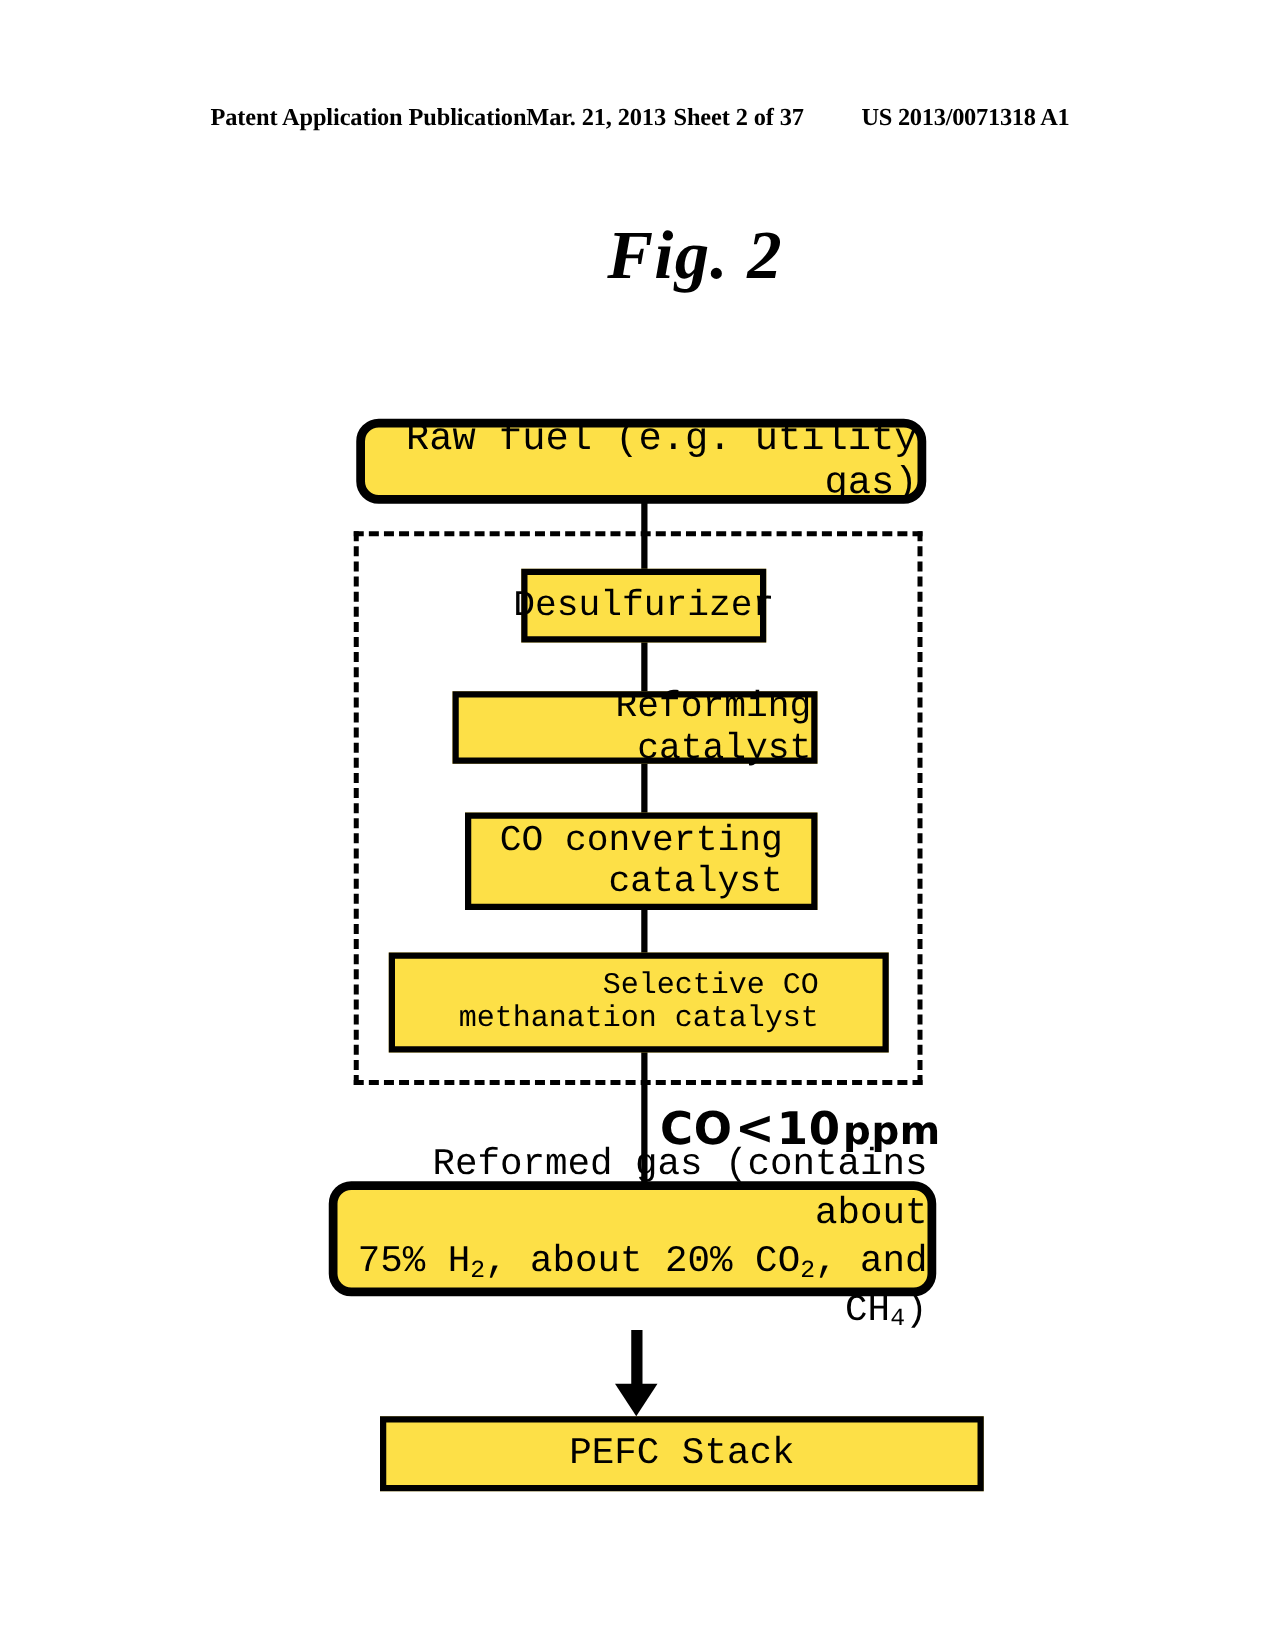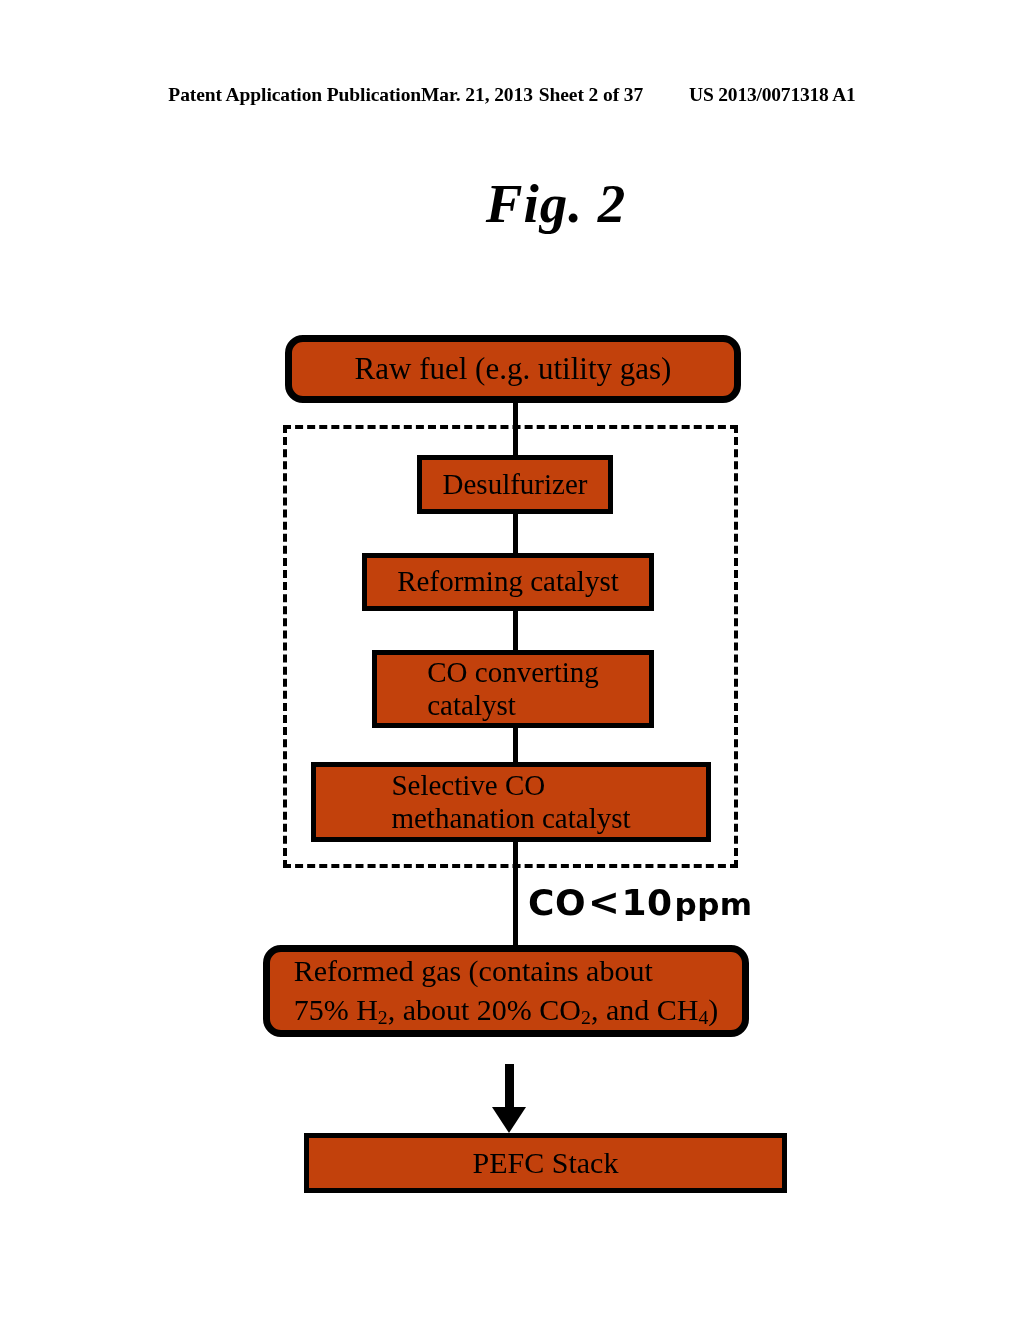--- a/index.html
+++ b/index.html
@@ -57,27 +57,28 @@
     top: 0;
     left: 0;
     width: 1024px;
     height: 1320px;
   }
 
   
   .node {
     position: absolute;
     box-sizing: border-box;
-    background: #c2410c;
+    background: #fde047;
     display: flex;
     align-items: center;
     justify-content: center;
-    text-align: left;
+    text-align: right;
     line-height: 1.14;
     z-index: 3;
+    font-family: Liberation Mono, monospace;
   }
 
   
   .node.rounded {
     border: 7px solid #000;
     border-radius: 18px;
   }
   
   .node.rect {
     border: 5px solid #000;
@@ -95,21 +96,21 @@
   #node-reforming {
     left: 362px;  top: 553px;  width: 292px;  height: 58px;
     font-size: 29px;
   }
   #node-co-converting {
     left: 372px;  top: 650px;  width: 282px;  height: 78px;
     font-size: 29px;
   }
   #node-methanation {
     left: 311px;  top: 762px;  width: 400px;  height: 80px;
-    font-size: 29px;
+    font-size: 24px;
   }
   #node-reformed-gas {
     left: 263px;  top: 945px;  width: 486px;  height: 92px;
     font-size: 30px;
     line-height: 1.3;
   }
   #node-pefc {
     left: 304px;  top: 1133px;  width: 483px;  height: 60px;
     font-size: 30px;
   }

